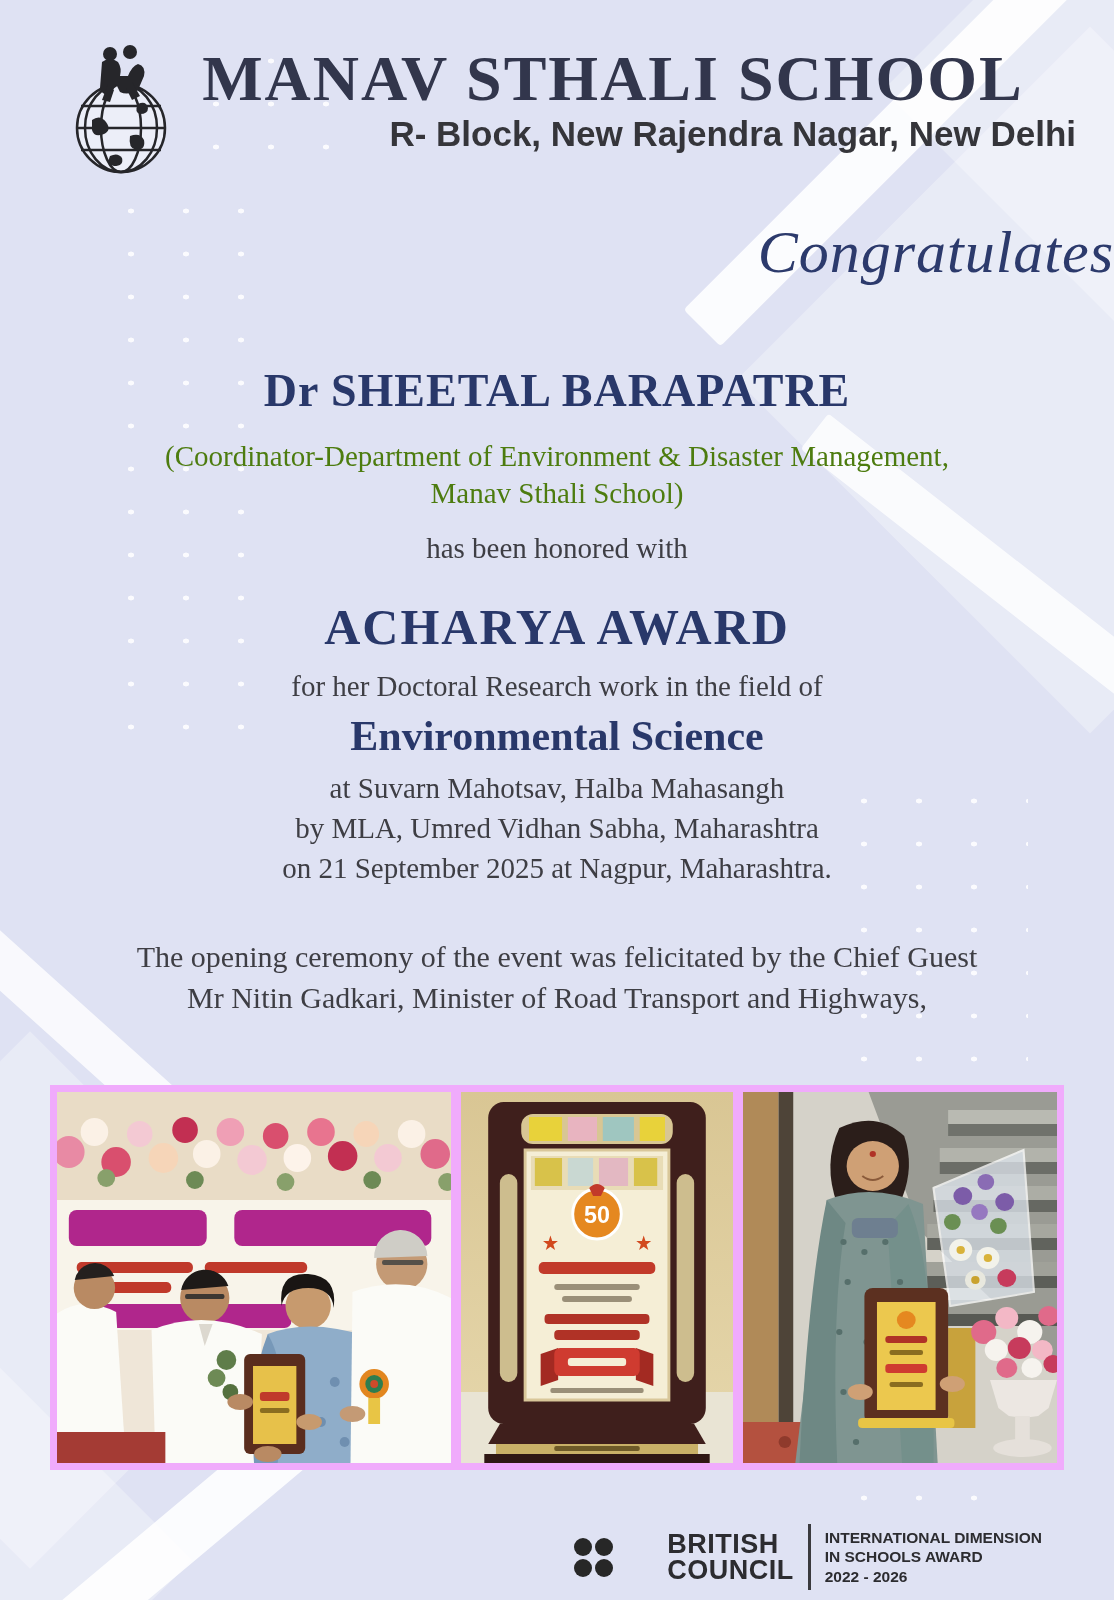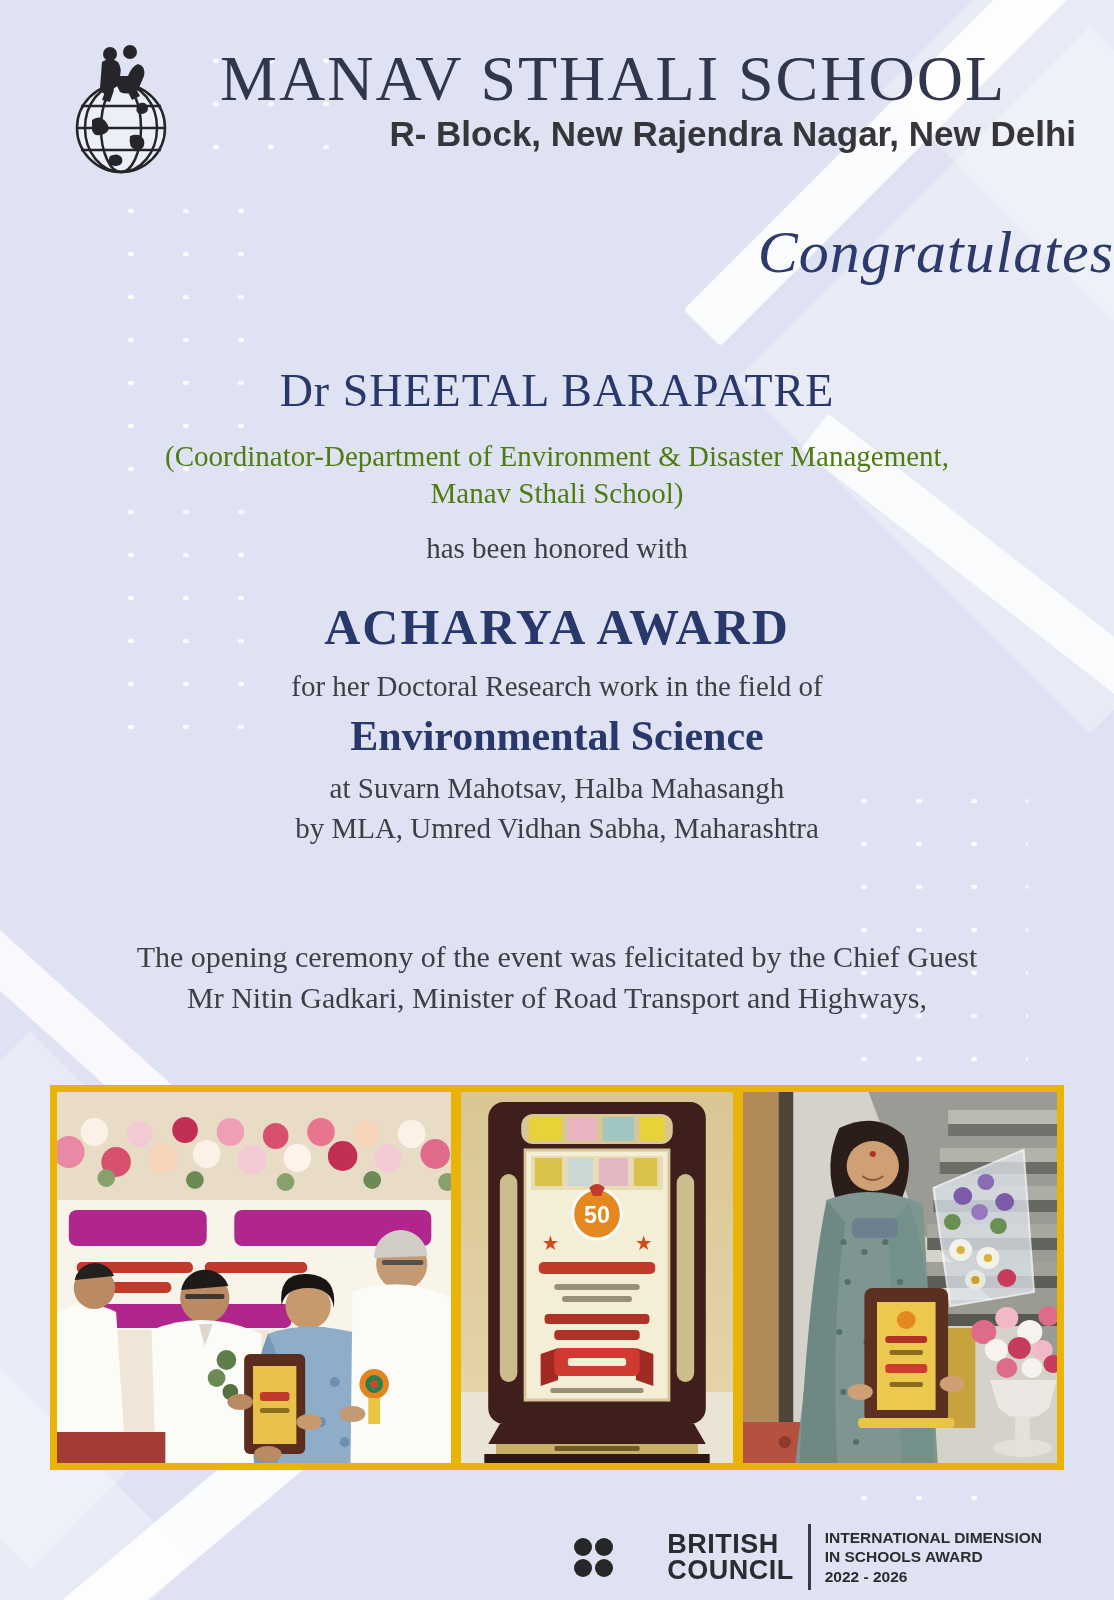--- a/index.html
+++ b/index.html
@@ -29,46 +29,46 @@
   .d1 { left:210px; top:55px;   width:150px; height:115px; }
   .d2 { left:125px; top:205px;  width:160px; height:545px; }
   .d3 { left:858px; top:795px;  width:170px; height:300px; }
   .d4 { left:858px; top:1492px; width:165px; height:30px; }
   
   .abs { position:absolute; z-index:2; }
   .ctr { left:0; right:0; text-align:center; }
   .navy { color:#29386a; }
   .school-name {
     top:42px; left:150px; right:38px; text-align:center;
-    font-size:64px; letter-spacing:2px; color:#32364c; font-weight:400;
+    font-size:64px; letter-spacing:2px; color:#32364c; font-weight:700;
   }
   .address {
     top:114px; left:150px; right:38px; text-align:right;
     font-family:"Liberation Sans", sans-serif; font-weight:bold;
     font-size:35px; color:#35353a;
   }
   .congrats {
     top:218px; font-style:italic; font-size:60px; color:#2c3a6c;
     letter-spacing:1px;
     text-align:right;
   }
-  .honoree-name { top:364px; font-weight:normal; font-size:46px; letter-spacing:1px; }
+  .honoree-name { top:364px; font-weight:bold; font-size:46px; letter-spacing:1px; }
   .role { top:438px; font-size:29px; line-height:37px; color:#4d7c0f; }
   .honored { top:532px; font-size:29px; }
   .award-title { top:598px; font-weight:bold; font-size:50px; letter-spacing:2px; }
   .for-line { top:670px; font-size:29px; }
   .field { top:712px; font-weight:bold; font-size:42px; }
   .venue { top:768px; font-size:29px; line-height:40px; }
   .ceremony { top:936px; font-size:30px; line-height:41px; }
   
   .logo { left:72px; top:40px; width:98px; height:138px; }
   
   .photo-strip {
     position:absolute; z-index:2; left:50px; top:1085px; width:1014px; height:385px;
-    background:#eab308; padding:7px; display:flex; gap:10px;
+    background:#f0abfc; padding:7px; display:flex; gap:10px;
   }
   .photo { position:relative; height:100%; overflow:hidden; }
   .p1 { flex:0 0 394px; }
   .p2 { flex:0 0 272px; }
   .p3 { flex:1; }
   .photo svg { display:block; width:100%; height:100%; }
   
   .footer {
     position:absolute; z-index:2; right:72px; top:1524px;
     display:flex; align-items:center; gap:14px;
@@ -129,20 +129,21 @@
     <div>(Coordinator-Department of Environment &amp; Disaster Management,</div>
     <div>Manav Sthali School)</div>
   </div>
   <div class="abs ctr honored">has been honored with</div>
   <div class="abs ctr navy award-title">ACHARYA AWARD</div>
   <div class="abs ctr for-line">for her Doctoral Research work in the field of</div>
   <div class="abs ctr navy field">Environmental Science</div>
   <div class="abs ctr venue">
     <div>at Suvarn Mahotsav, Halba Mahasangh</div>
     <div>by MLA, Umred Vidhan Sabha, Maharashtra</div>
+    <div>on 21 September 2025 at Nagpur, Maharashtra.</div>
   </div>
   <div class="abs ctr ceremony">
     <div>The opening ceremony of the event was felicitated by the Chief Guest</div>
     <div>Mr Nitin Gadkari, Minister of Road Transport and Highways,</div>
   </div>
 
   <div class="photo-strip">
 
     <div class="photo p1">
       <svg viewBox="0 0 400 371" preserveAspectRatio="none">

